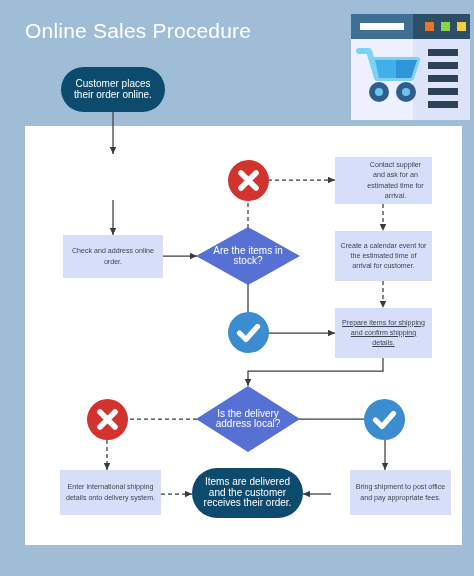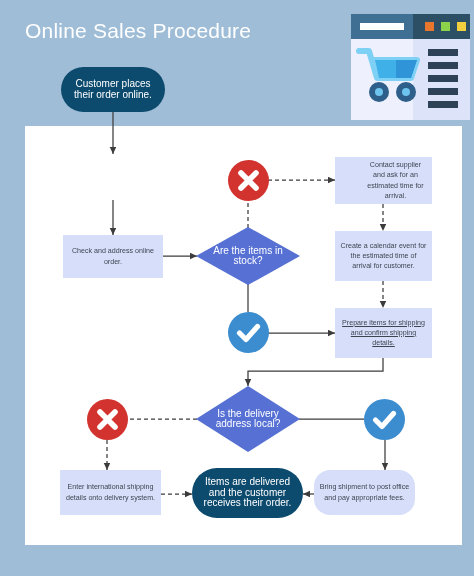--- a/index.html
+++ b/index.html
@@ -260,21 +260,21 @@
     <svg width="41" height="41" viewBox="0 0 41 41">
       <circle cx="20.5" cy="20.5" r="20.5" fill="#3b8dd0"></circle>
       <path d="M11.5 21 L18 27.5 L29.5 14.5" stroke="#ffffff" stroke-width="5.2" fill="none" stroke-linecap="round" stroke-linejoin="round"></path>
     </svg>
   </div>
 
   <div class="node proc" style="left:54px; top:470px; width:101px; height:45px;">
     <span class="txt">Enter international shipping details onto delivery system.</span>
   </div>
 
-  <div class="node proc" style="left:308px; top:470px; width:101px; height:45px;border-radius:16px;">
+  <div class="node proc" style="left:344px; top:470px; width:101px; height:45px;">
     <span class="txt">Bring shipment to post office and pay appropriate fees.</span>
   </div>
 
   <div class="node pill" style="left:186px; top:468px; width:111px; height:50px;justify-content:center;">
     <span class="txt">Items are delivered and the customer receives their order.</span>
   </div>
 
 </div>
 
 </body></html>

